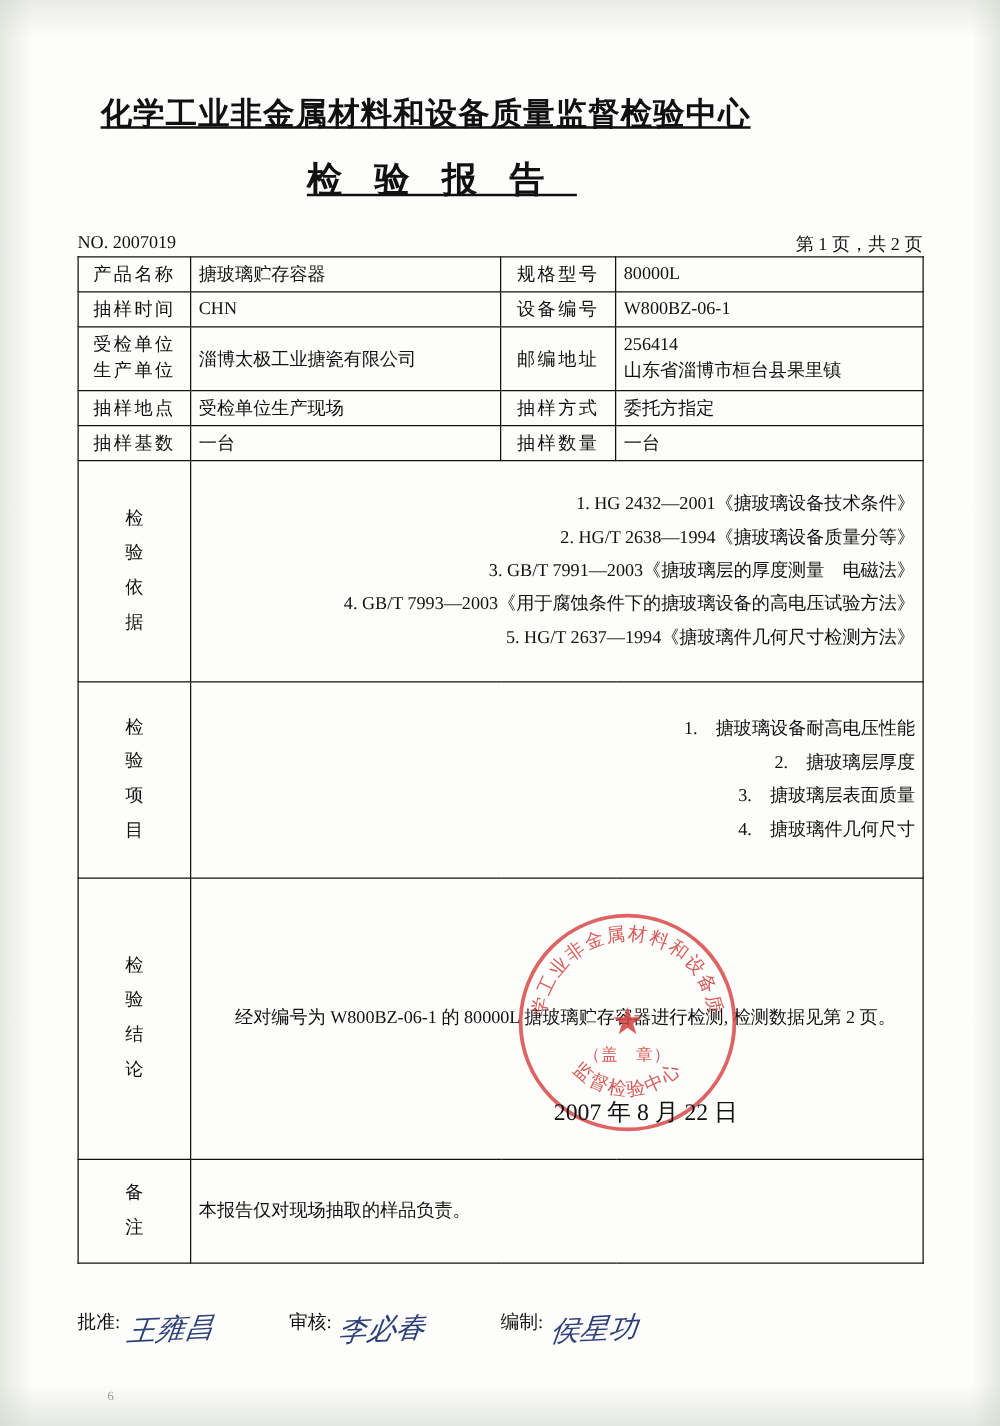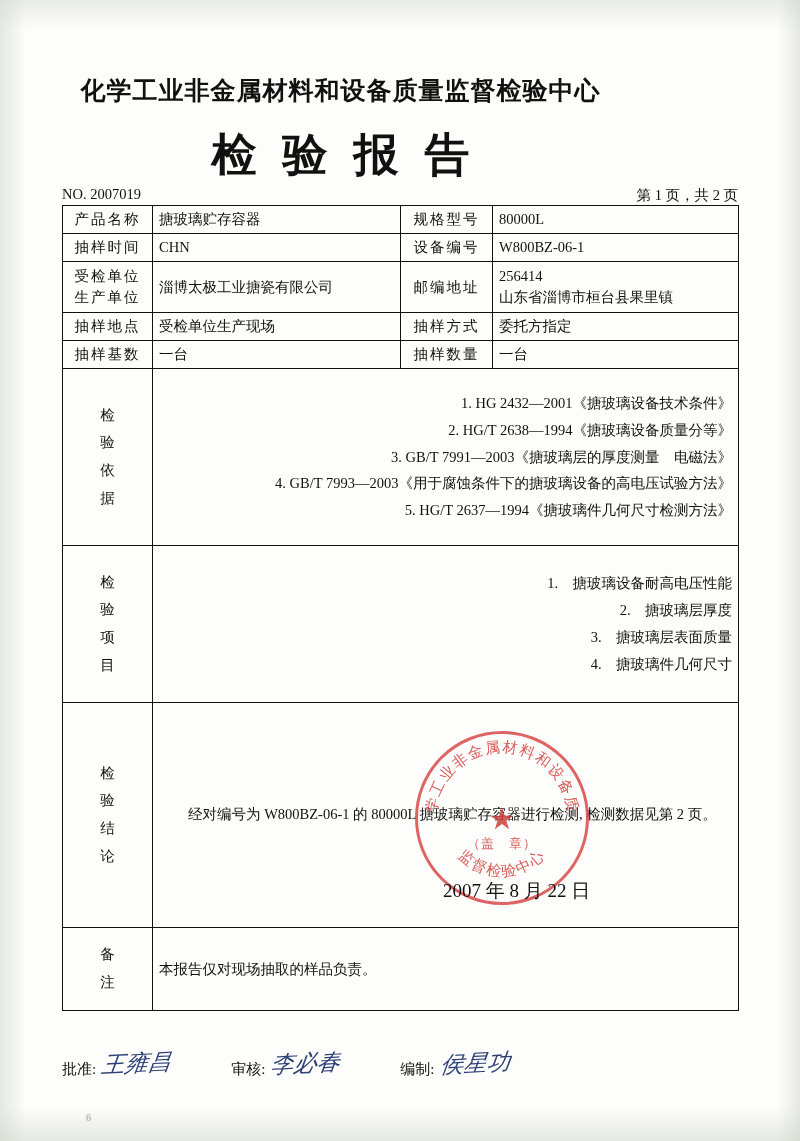--- a/index.html
+++ b/index.html
@@ -32,30 +32,31 @@
       linear-gradient(0deg, rgba(205,210,200,0.5) 0px, rgba(255,255,255,0) 34px);
     pointer-events: none;
   }
 
   .header {
     position: absolute;
     top: 74px;
     left: 0;
     width: 681px;
     text-align: center;
+    text-decoration: underline;
   }
   .org-title {
     font-size: 25px;
     font-weight: bold;
     letter-spacing: 1px;
     font-family: "DejaVu Sans", "Liberation Sans", sans-serif;
   }
   .doc-title {
     margin-top: 18px;
-    font-size: 45px;
+    font-size: 28px;
     font-weight: bold;
     letter-spacing: 26px;
     text-indent: 26px;
     font-family: "DejaVu Sans", "Liberation Sans", sans-serif;
   }
 
   .meta-row {
     position: absolute;
     top: 186px;
     left: 62px;
@@ -173,21 +174,21 @@
   .signature-row {
     position: absolute;
     top: 1048px;
     left: 62px;
     width: 676px;
     display: flex;
     font-size: 15px;
   }
   .sig {
     display: flex;
-    align-items: flex-end;
+    align-items: flex-start;
     margin-right: 60px;
   }
   .sig-label { white-space: nowrap; }
   .sig-mark {
     display: inline-block;
     margin-left: 6px;
     font-family: "DejaVu Serif", serif;
     font-style: italic;
     font-size: 23px;
     color: #1b2f6b;

